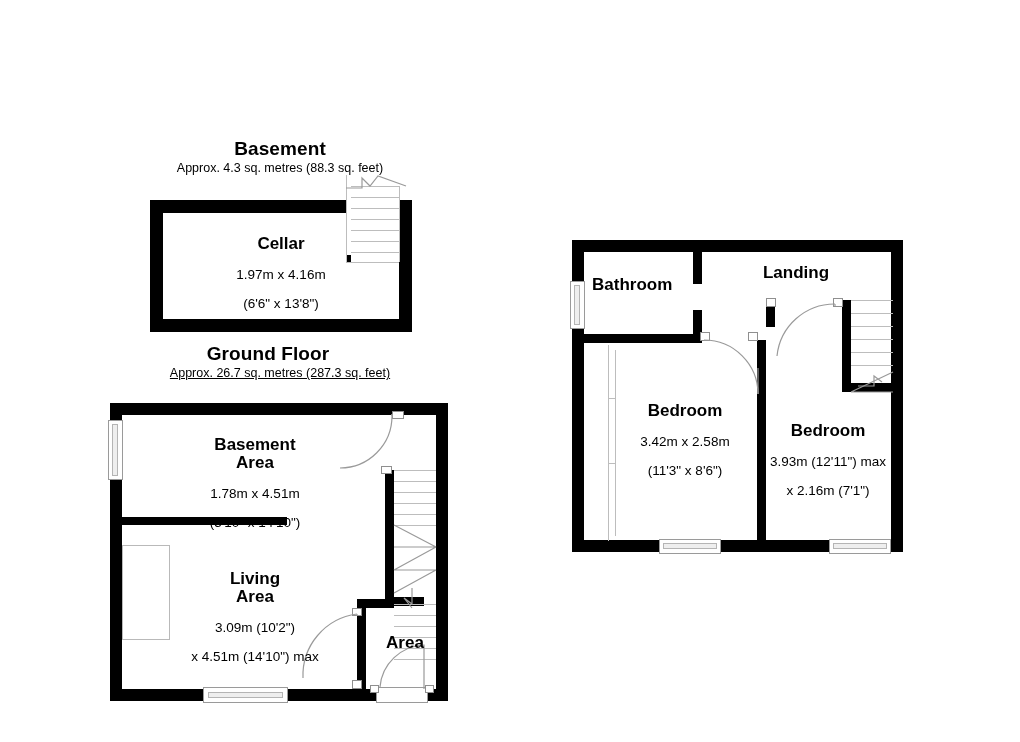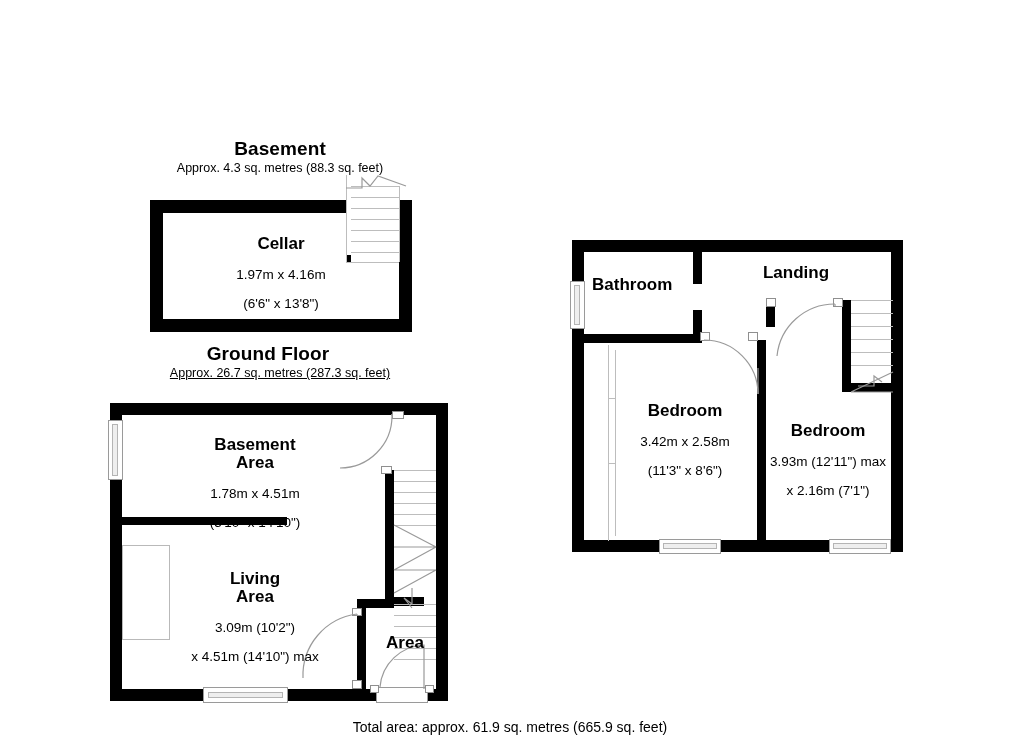--- a/index.html
+++ b/index.html
@@ -307,15 +307,14 @@
       <span class="room-dims">(11'3" x 8'6")</span>
     </div>
 
     <div class="room-label" style="left:763px; top:422px; width:130px;">
       <span class="room-name">Bedroom</span>
       <span class="room-dims">3.93m (12'11") max</span>
       <span class="room-dims">x 2.16m (7'1")</span>
     </div>
   </div>
 
-  <div class="total-area" style="left:260px; top:719px; width:500px;">Total area: approx. 61.9 sq. metres (665.9 sq. feet)</div>
 
 </div>
 
 </body></html>

